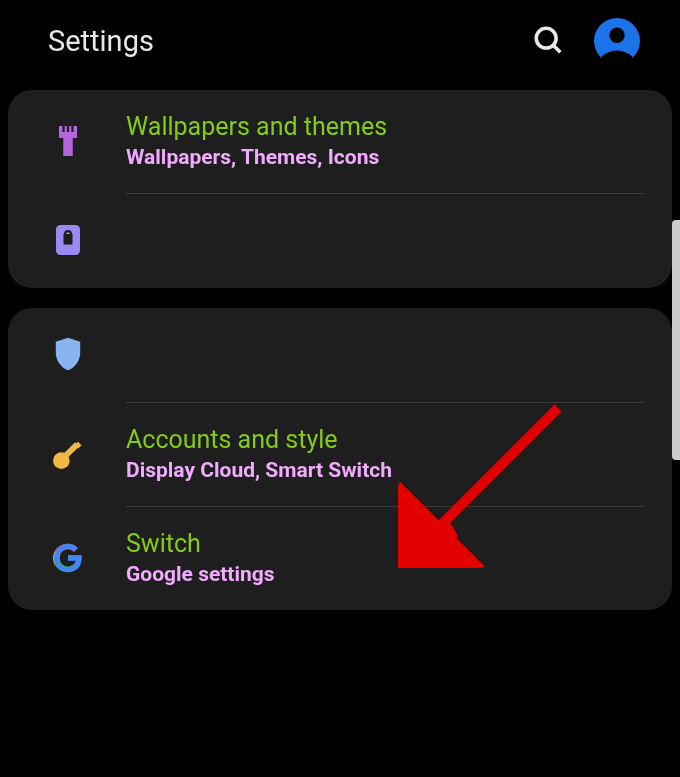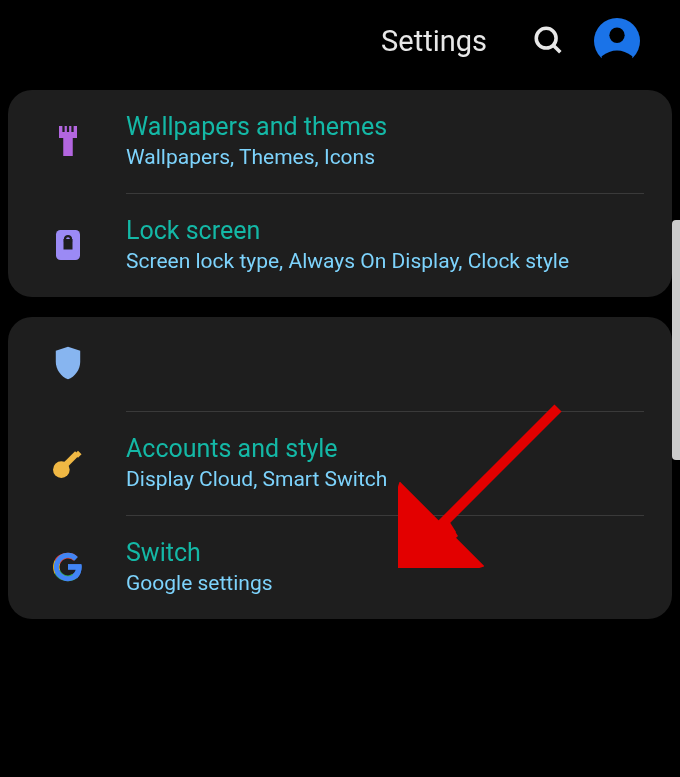--- a/index.html
+++ b/index.html
@@ -11,23 +11,22 @@
       width: 680px;
       height: 777px;
       background: #000000;
       font-family: -apple-system, BlinkMacSystemFont, "Segoe UI", Roboto, sans-serif;
       overflow: hidden;
       position: relative;
     }
     .header {
       display: flex;
       align-items: center;
-      justify-content: flex-end;
+      justify-content: space-between;
       padding: 18px 40px 18px 48px;
-      gap: 45px;
     }
     .header-title {
       color: #e8e8e8;
       font-size: 29px;
       font-weight: 400;
     }
     .header-actions {
       display: flex;
       align-items: center;
       gap: 28px;
@@ -59,29 +58,29 @@
       align-items: center;
       justify-content: center;
       flex-shrink: 0;
       margin-right: 34px;
       margin-left: 8px;
     }
     .row-text {
       flex: 1;
     }
     .row-title {
-      color: #14b8a6;
+      color: #84cc16;
       font-size: 25px;
       font-weight: 400;
       margin-bottom: 4px;
     }
     .row-subtitle {
-      color: #7dd3fc;
+      color: #f0abfc;
       font-size: 21px;
-      font-weight: 400;
+      font-weight: 700;
     }
     .divider {
       height: 1px;
       background: #3a3a3a;
       margin-left: 118px;
       margin-right: 28px;
     }
     .scrollbar {
       position: absolute;
       right: 0;
@@ -138,24 +137,20 @@
     </div>
   </div>
   <div class="divider"></div>
   <div class="row">
     <div class="row-icon">
       <svg width="36" height="42" viewBox="0 0 24 28" fill="#9b8af5">
         <rect x="4" y="4" width="16" height="20" rx="3" fill="#9b8af5"></rect>
         <rect x="9" y="10" width="6" height="7" fill="#1e1e1e"></rect>
         <path d="M 10 12 L 10 10 A 2 2 0 0 1 14 10 L 14 12" stroke="#1e1e1e" stroke-width="1.5" fill="none"></path>
       </svg>
-    </div>
-    <div class="row-text">
-      <div class="row-title">Lock screen</div>
-      <div class="row-subtitle">Screen lock type, Always On Display, Clock style</div>
     </div>
   </div>
 </div>
 
 <div class="card">
   <div class="row">
     <div class="row-icon">
       <svg width="34" height="38" viewBox="0 0 24 28" fill="#87b5f0">
         <path d="M 12 2 L 21 5 L 21 13 C 21 19 17 24 12 26 C 7 24 3 19 3 13 L 3 5 Z"></path>
       </svg>

